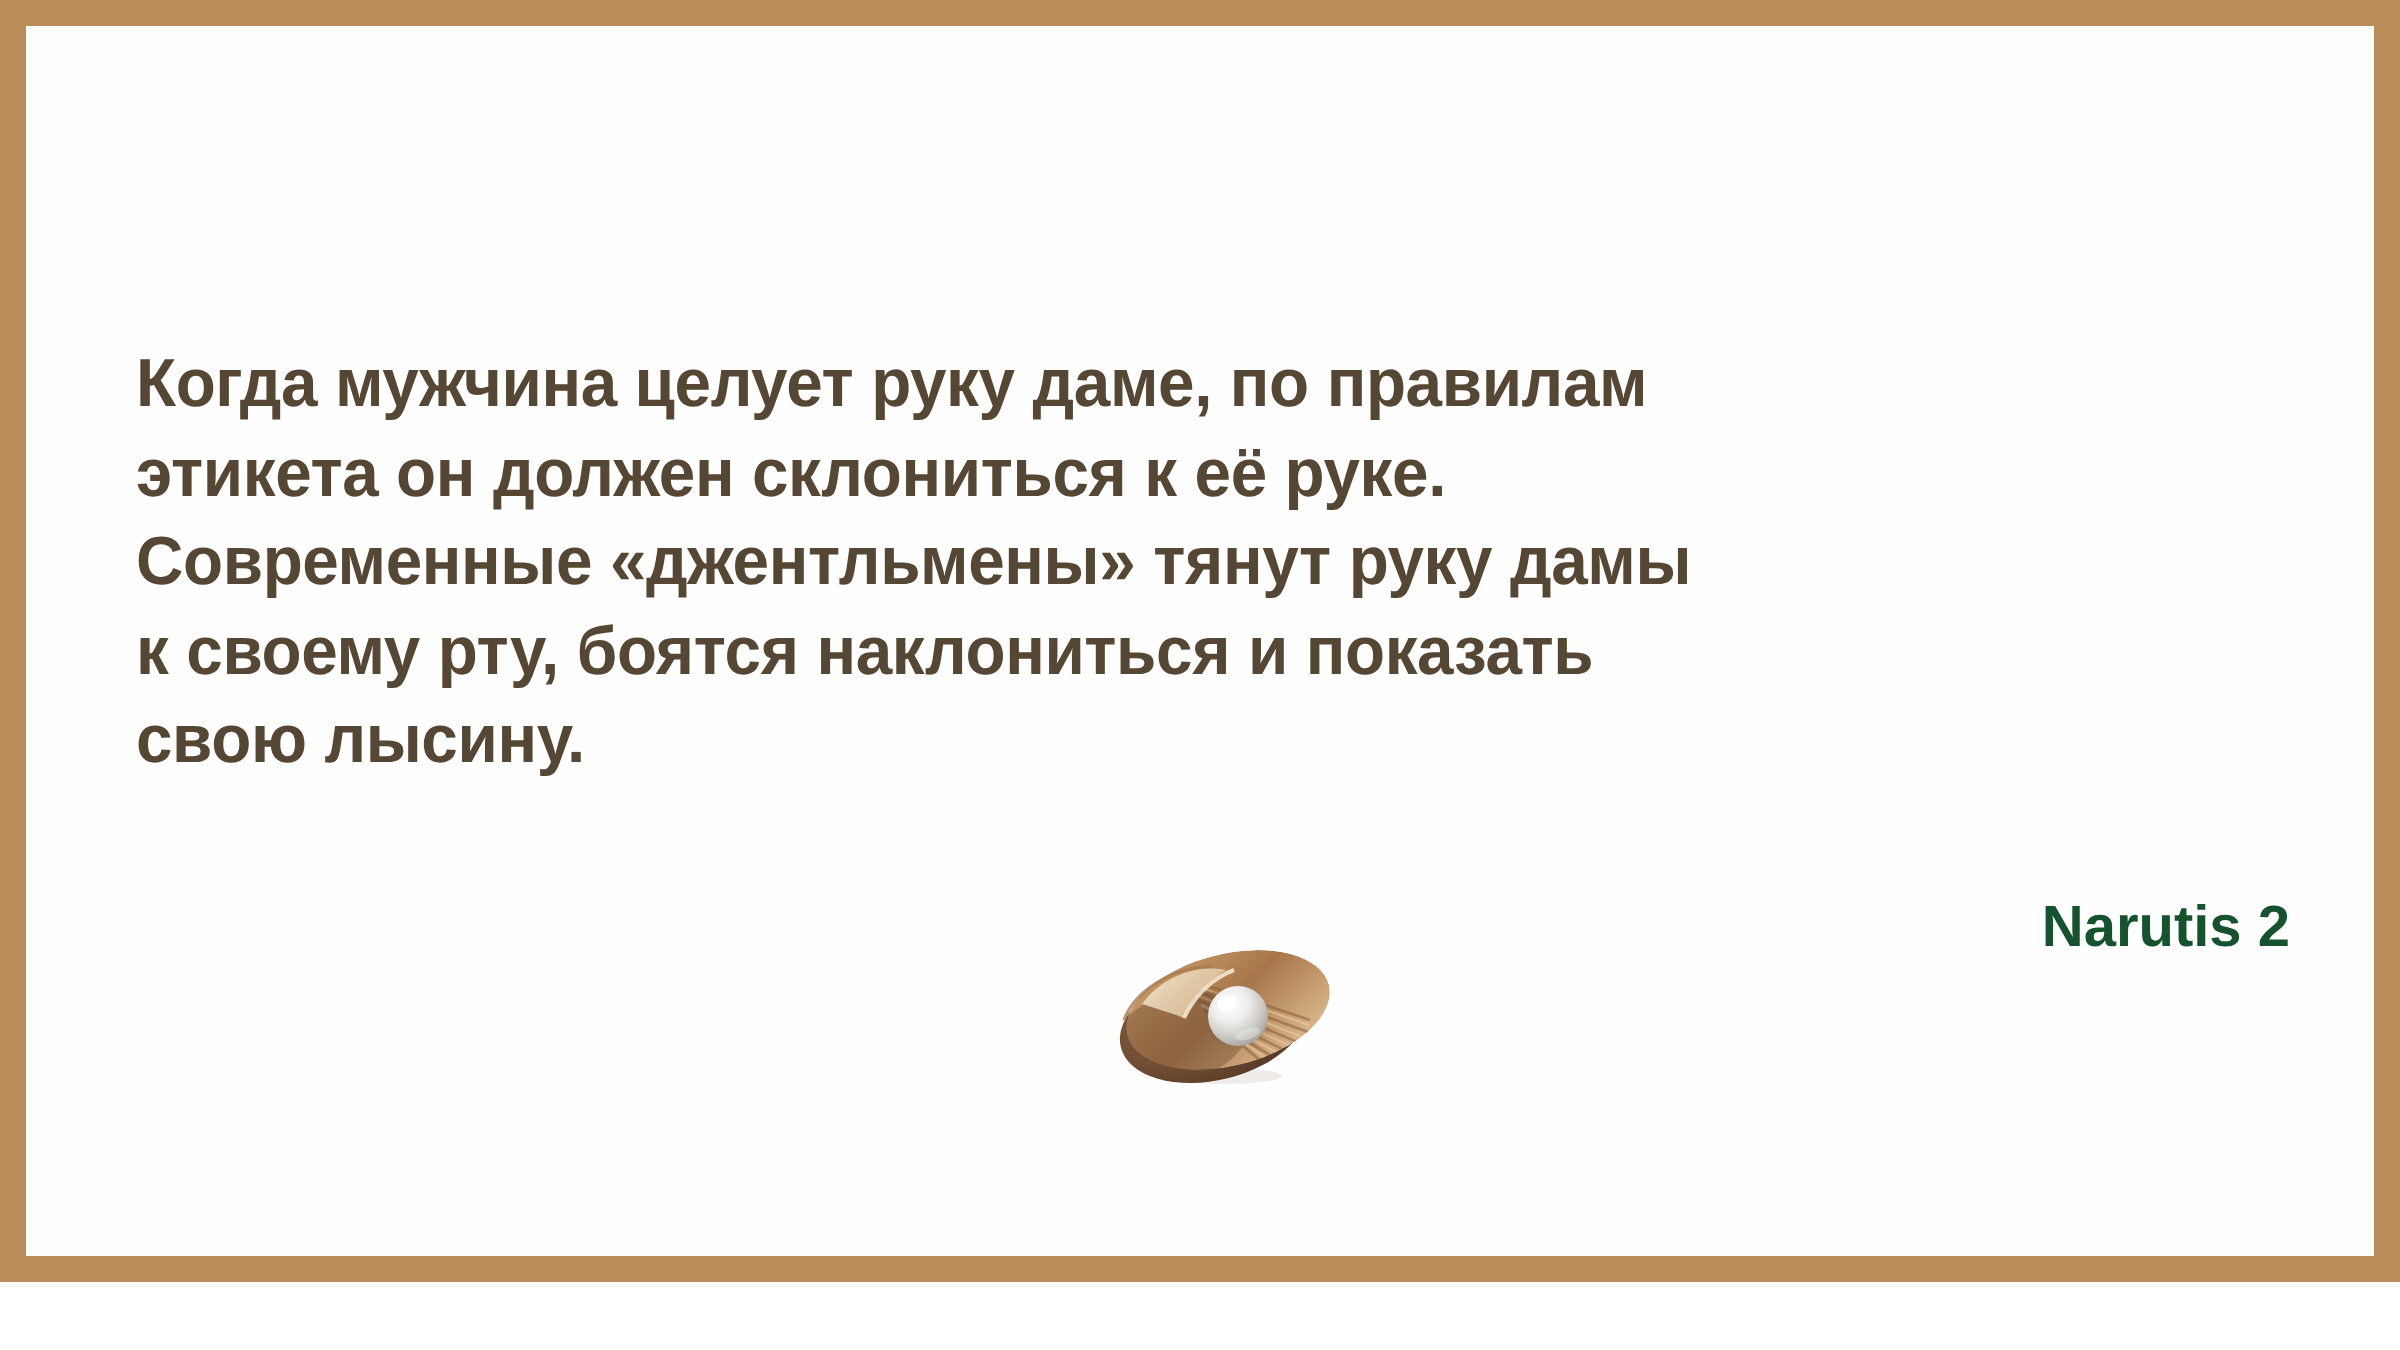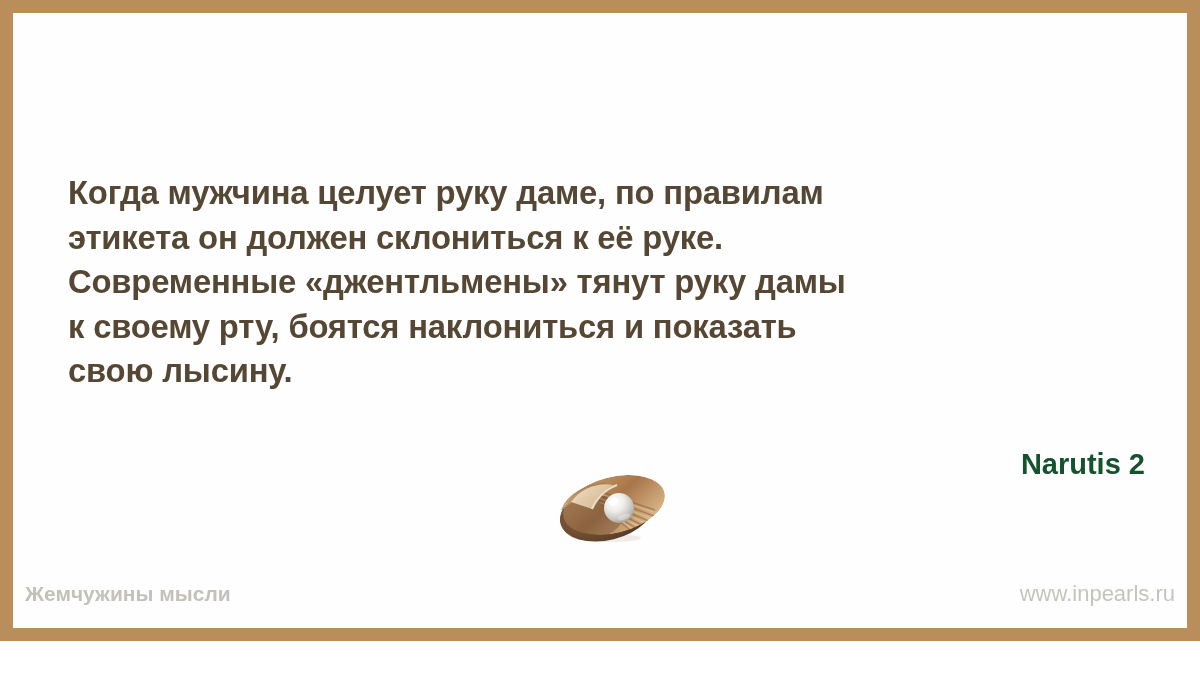--- a/index.html
+++ b/index.html
@@ -168,18 +168,14 @@
       <ellipse cx="69" cy="48" rx="17" ry="7" fill="url(#gPearlShade)"></ellipse>
 
       <circle cx="68" cy="40" r="15" fill="url(#gPearl)"></circle>
       <ellipse cx="62.5" cy="33.5" rx="5.2" ry="3.6" transform="rotate(-28 62.5 33.5)" fill="#ffffff" fill-opacity="0.92"></ellipse>
       <ellipse cx="73" cy="49" rx="6.5" ry="2.6" transform="rotate(-18 73 49)" fill="#ffffff" fill-opacity="0.3"></ellipse>
 
       <ellipse cx="60" cy="70" rx="30" ry="4" fill="#6b4a32" fill-opacity="0.10"></ellipse>
     </svg>
   </div>
 
-  <div id="footer">
-    <span id="footer-brand">Жемчужины мысли</span>
-    <span id="footer-site">www.inpearls.ru</span>
-  </div>
 
 </div>
 
 </body></html>

